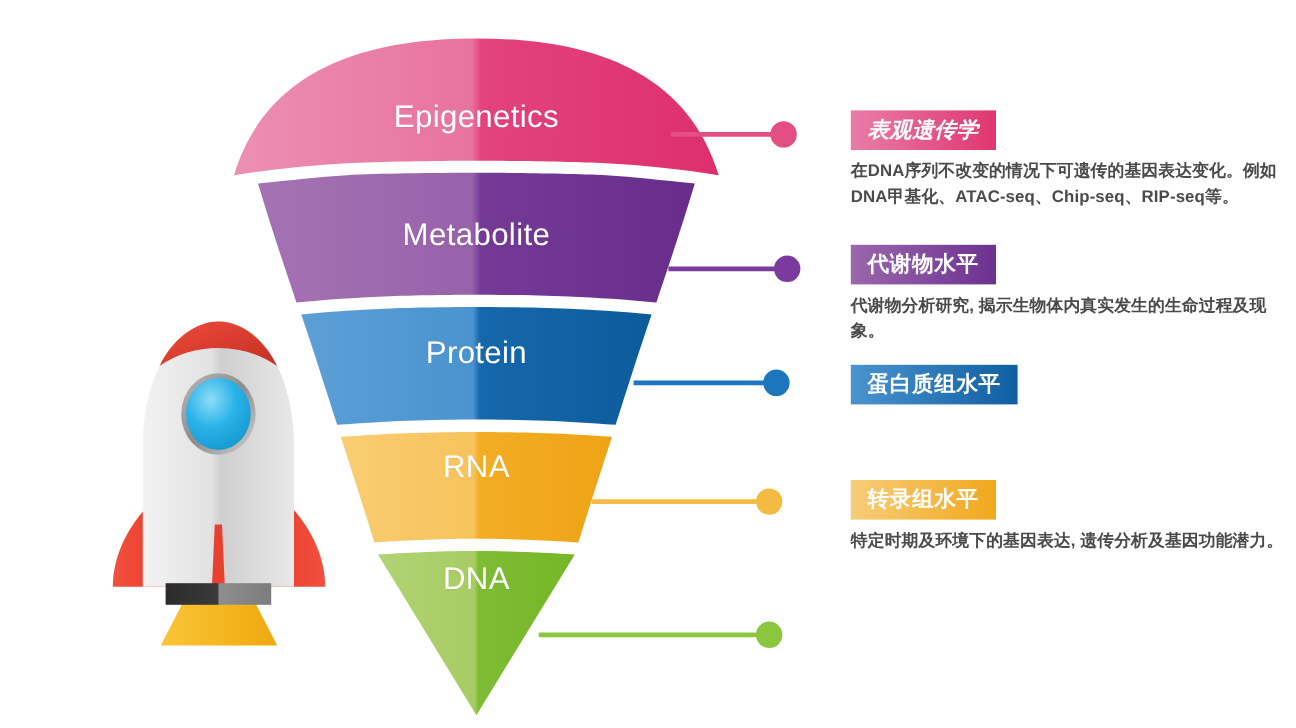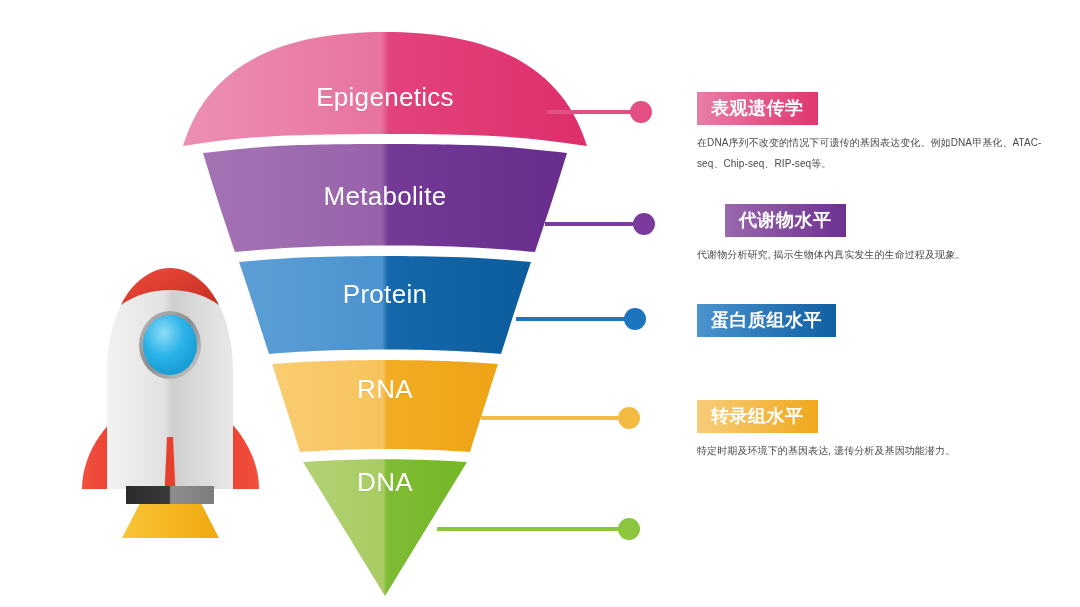--- a/index.html
+++ b/index.html
@@ -3,21 +3,21 @@
 <meta charset="utf-8">
 <style>
   html,body{margin:0;padding:0;}
   body{
     width:1080px;height:607px;
     background:#ffffff;
     font-family:"Liberation Sans","DejaVu Sans",sans-serif;
     overflow:hidden;
     position:relative;
   }
-  #stage{position:absolute;left:0;top:0;width:964px;height:607px;}
+  #stage{position:absolute;left:12px;top:0;width:964px;height:607px;}
 
   
   #art{position:absolute;left:0;top:0;width:1080px;height:607px;}
 
   
   .funnel-label{
     position:absolute;
     color:#ffffff;
     font-size:26px;
     font-weight:400;
@@ -36,23 +36,23 @@
     font-size:18px;
     font-weight:bold;
     line-height:26px;
     padding:3px 14px 4px 14px;
     letter-spacing:.5px;
     white-space:nowrap;
   }
   .desc{
     margin-top:7px;
     color:#4a4a4a;
-    font-size:10px;
+    font-size:14px;
     line-height:21px;
-    font-weight:normal;
+    font-weight:bold;
     letter-spacing:.1px;
     width:368px;
   }
 </style>
 </head>
 <body>
 
 <div id="stage">
 
   <svg id="art" viewBox="0 0 1080 607">
@@ -228,26 +228,26 @@
     </g>
   </svg>
 
   <div class="funnel-label" style="left:385px;top:97px;">Epigenetics</div>
   <div class="funnel-label" style="left:385px;top:196px;text-align:right;">Metabolite</div>
   <div class="funnel-label" style="left:385px;top:294px;">Protein</div>
   <div class="funnel-label" style="left:385px;top:389px;">RNA</div>
   <div class="funnel-label" style="left:385px;top:482px;">DNA</div>
 
   <div class="info-block" style="top:92px;">
-    <div class="badge" style="background: linear-gradient(to right, rgb(232, 125, 167) 0%, rgb(224, 54, 111) 100%);">表观遗传学</div>
+    <div class="badge" style="background: linear-gradient(to right, rgb(232, 125, 167) 0%, rgb(224, 54, 111) 100%); font-style: italic;">表观遗传学</div>
     <div class="desc">在DNA序列不改变的情况下可遗传的基因表达变化。例如DNA甲基化、ATAC-seq、Chip-seq、RIP-seq等。</div>
   </div>
 
   <div class="info-block" style="top:204px;">
-    <div class="badge" style="background: linear-gradient(to right, rgb(154, 104, 173) 0%, rgb(109, 49, 144) 100%); margin-left: 28px;">代谢物水平</div>
+    <div class="badge" style="background: linear-gradient(to right, rgb(154, 104, 173) 0%, rgb(109, 49, 144) 100%);">代谢物水平</div>
     <div class="desc">代谢物分析研究, 揭示生物体内真实发生的生命过程及现象。</div>
   </div>
 
   <div class="info-block" style="top:304px;">
     <div class="badge" style="background: linear-gradient(to right, rgb(74, 147, 207) 0%, rgb(15, 95, 162) 100%);">蛋白质组水平</div>
   </div>
 
   <div class="info-block" style="top:400px;">
     <div class="badge" style="background: linear-gradient(to right, rgb(247, 205, 122) 0%, rgb(240, 168, 28) 100%);">转录组水平</div>
     <div class="desc">特定时期及环境下的基因表达, 遗传分析及基因功能潜力。</div>

